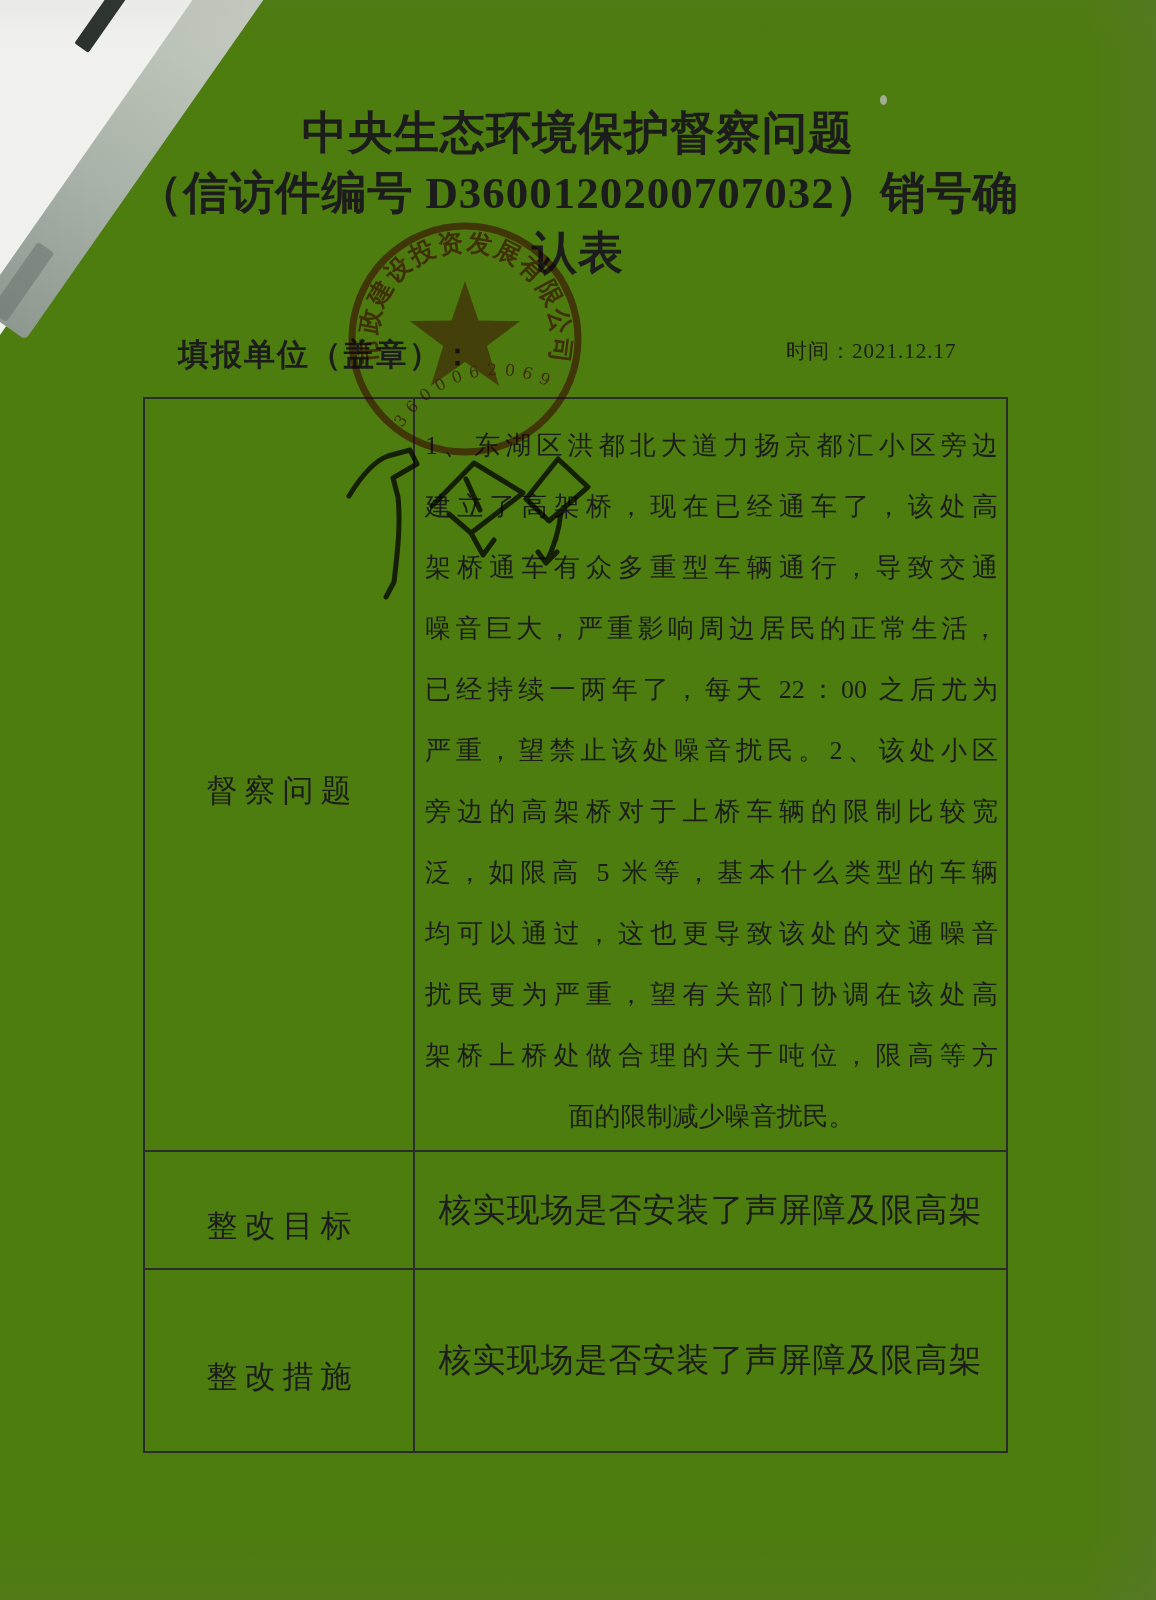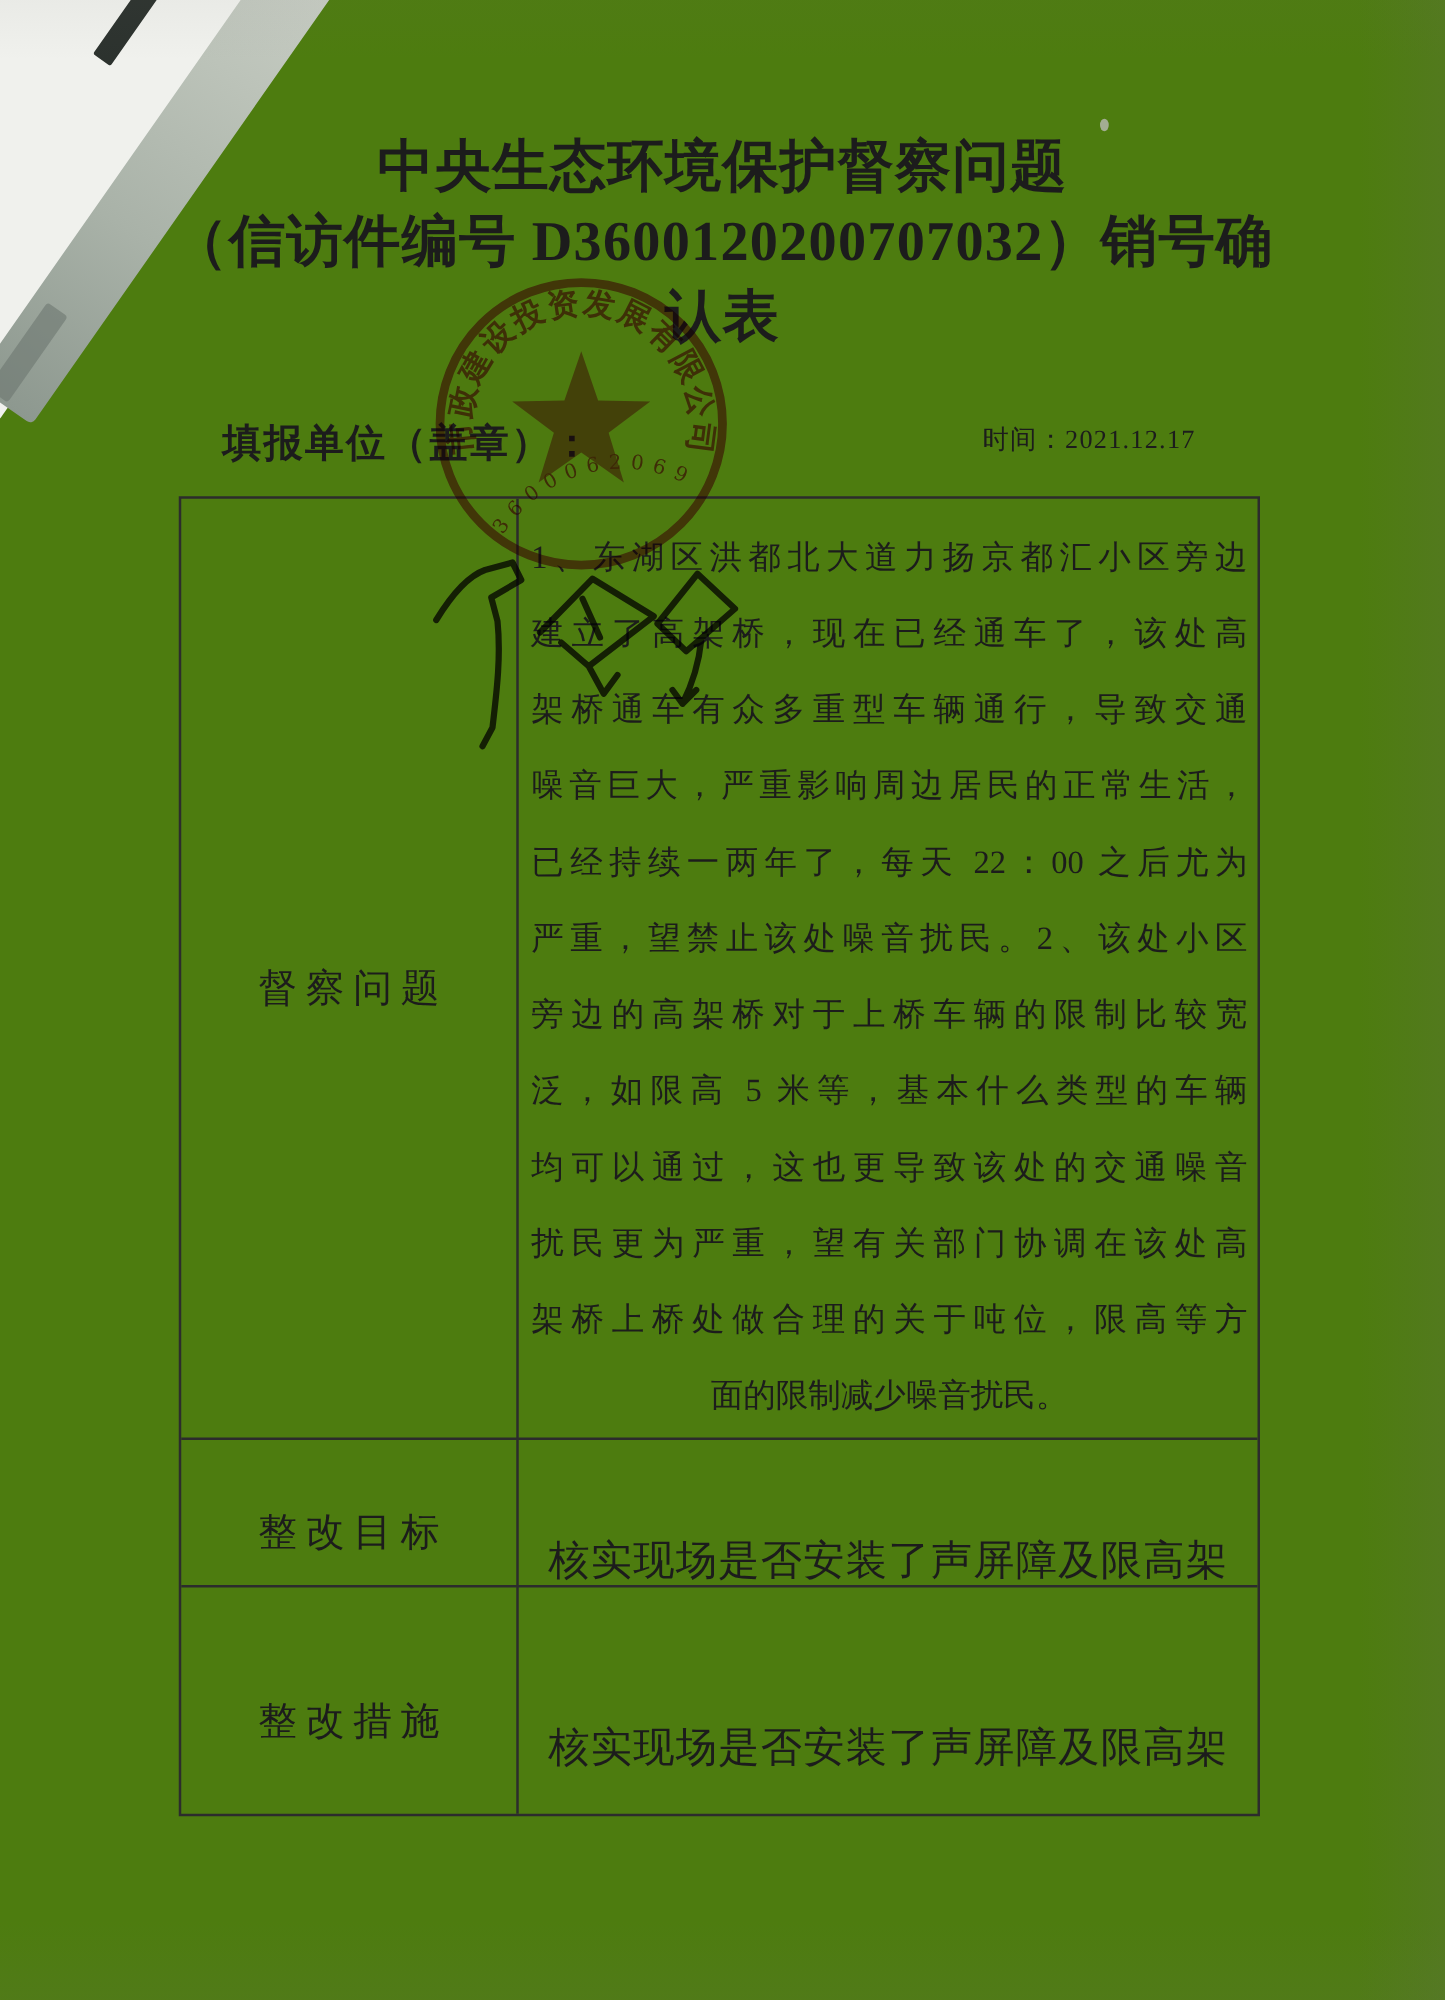--- a/index.html
+++ b/index.html
@@ -41,21 +41,21 @@
   .row1 { top:0; height:751px; } .row2 { top:753px; height:116px; } .row3 { top:871px; height:181px; }
   .cell-label { position:absolute; left:0; top:16px; width:268px; height:100%;
     display:flex; align-items:center; justify-content:center;
     font-size:31px; letter-spacing:7px; text-indent:7px; }
   .cell-content { position:absolute; left:270px; top:0; right:0; height:100%; }
   .row1 .cell-content { padding:16px 8px 0 10px; font-size:26px; }
   .bline { height:61px; line-height:61px; text-align:justify; text-align-last:justify; }
   .bline.center { text-align:center; text-align-last:center; }
   .row2 .cell-content, .row3 .cell-content {
     display:flex; align-items:center; justify-content:center;
-    font-size:33px; letter-spacing:1px;margin-top:38px; }
+    font-size:33px; letter-spacing:1px; }
   
   .seal { position:absolute; left:315px; top:189px; width:300px; height:300px;
     z-index:8; mix-blend-mode:multiply; opacity:.93; }
   .signature { position:absolute; left:320px; top:438px; width:292px; height:184px;
     z-index:9; mix-blend-mode:multiply; }
   .speck { position:absolute; left:880px; top:95px; width:7px; height:10px;
     background:#b9b9b4; border-radius:50%; opacity:.8; }
 </style>
 </head>
 <body>

